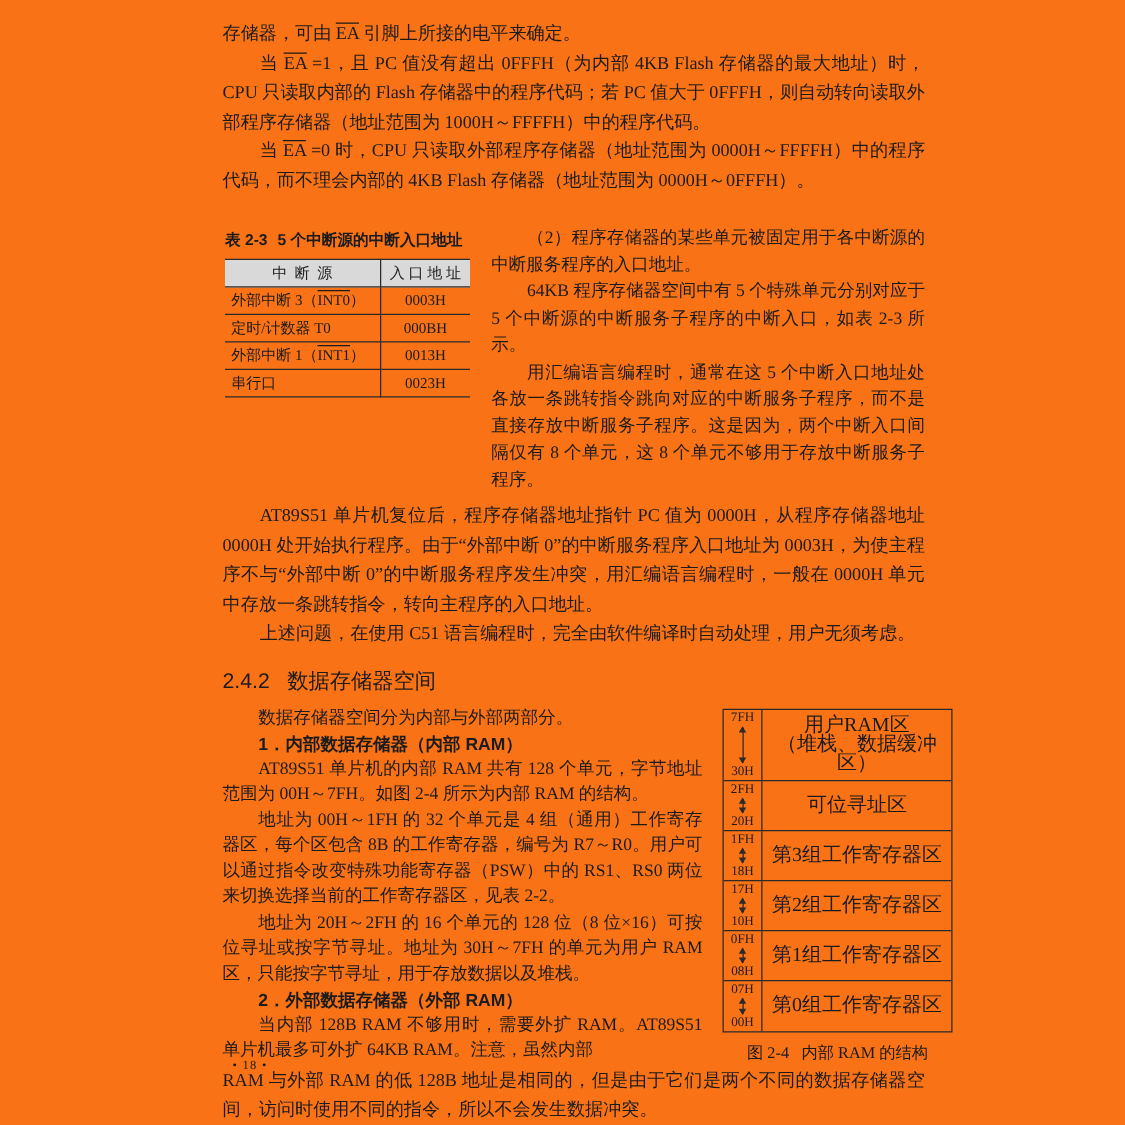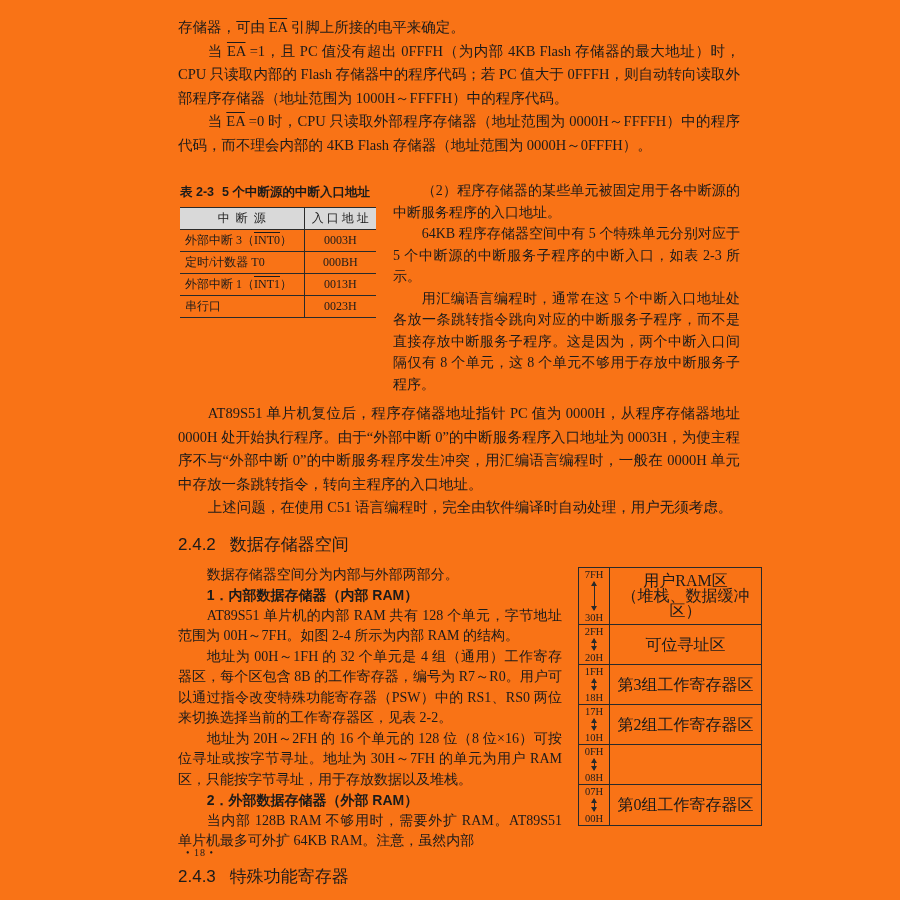--- a/index.html
+++ b/index.html
@@ -205,35 +205,40 @@
             <span>第2组工作寄存器区</span>
           </div>
         </div>
 
         <div class="fig-row">
           <div class="fig-addr">
             <span>0FH</span>
             <div class="fig-arrow"></div>
             <span>08H</span>
           </div>
+          <div class="fig-label">
+            <span>第1组工作寄存器区</span>
+          </div>
         </div>
 
         <div class="fig-row">
           <div class="fig-addr">
             <span>07H</span>
             <div class="fig-arrow"></div>
             <span>00H</span>
           </div>
           <div class="fig-label">
             <span>第0组工作寄存器区</span>
           </div>
         </div>
 
       </div>
+      <div class="fig-caption"><span>图 2-4</span><span class="cap-title">内部 RAM 的结构</span></div>
     </div>
   </div>
 
+  <p class="body-text tail">RAM 与外部 RAM 的低 128B 地址是相同的，但是由于它们是两个不同的数据存储器空间，访问时使用不同的指令，所以不会发生数据冲突。</p>
 
   <div class="h2"><span class="h-num">2.4.3</span><span>特殊功能寄存器</span></div>
 
   <div class="page-number">• 18 •</div>
 
 </div>
 
 </body></html>

